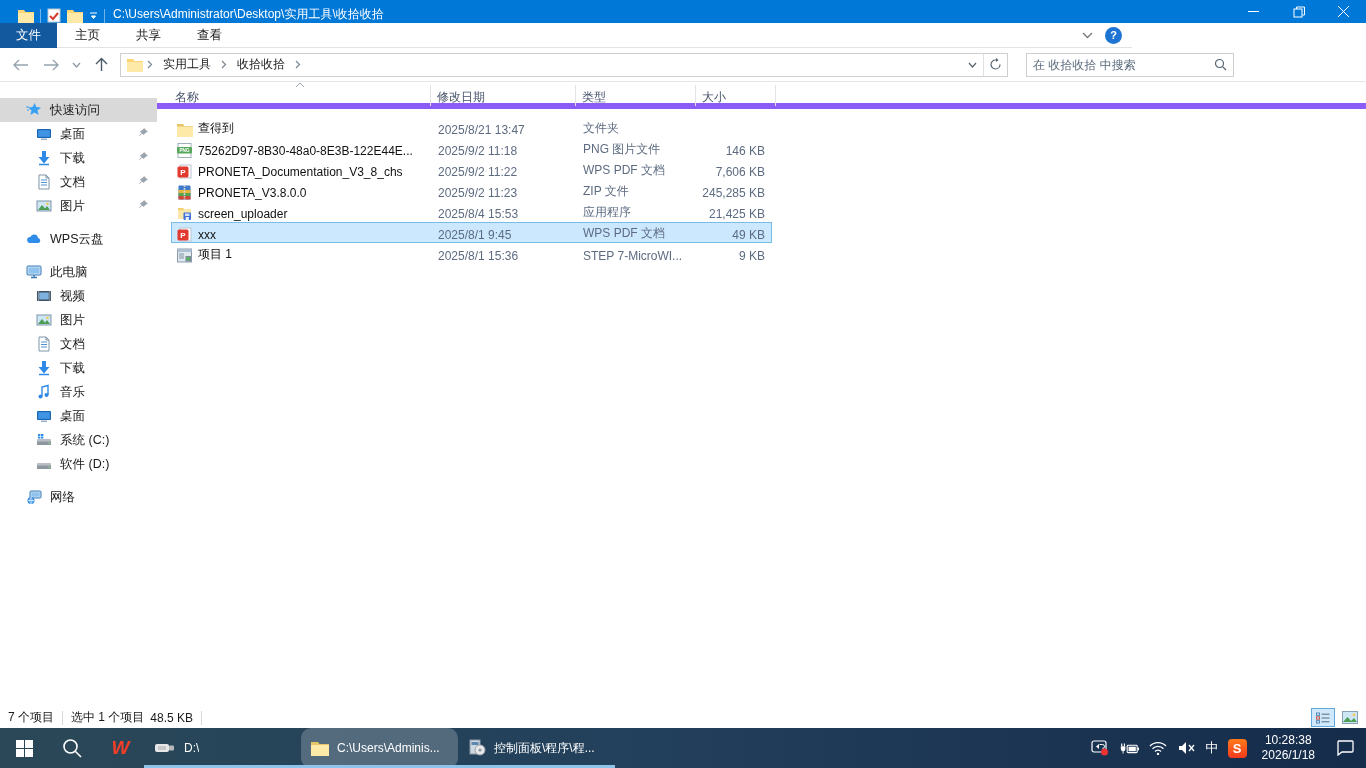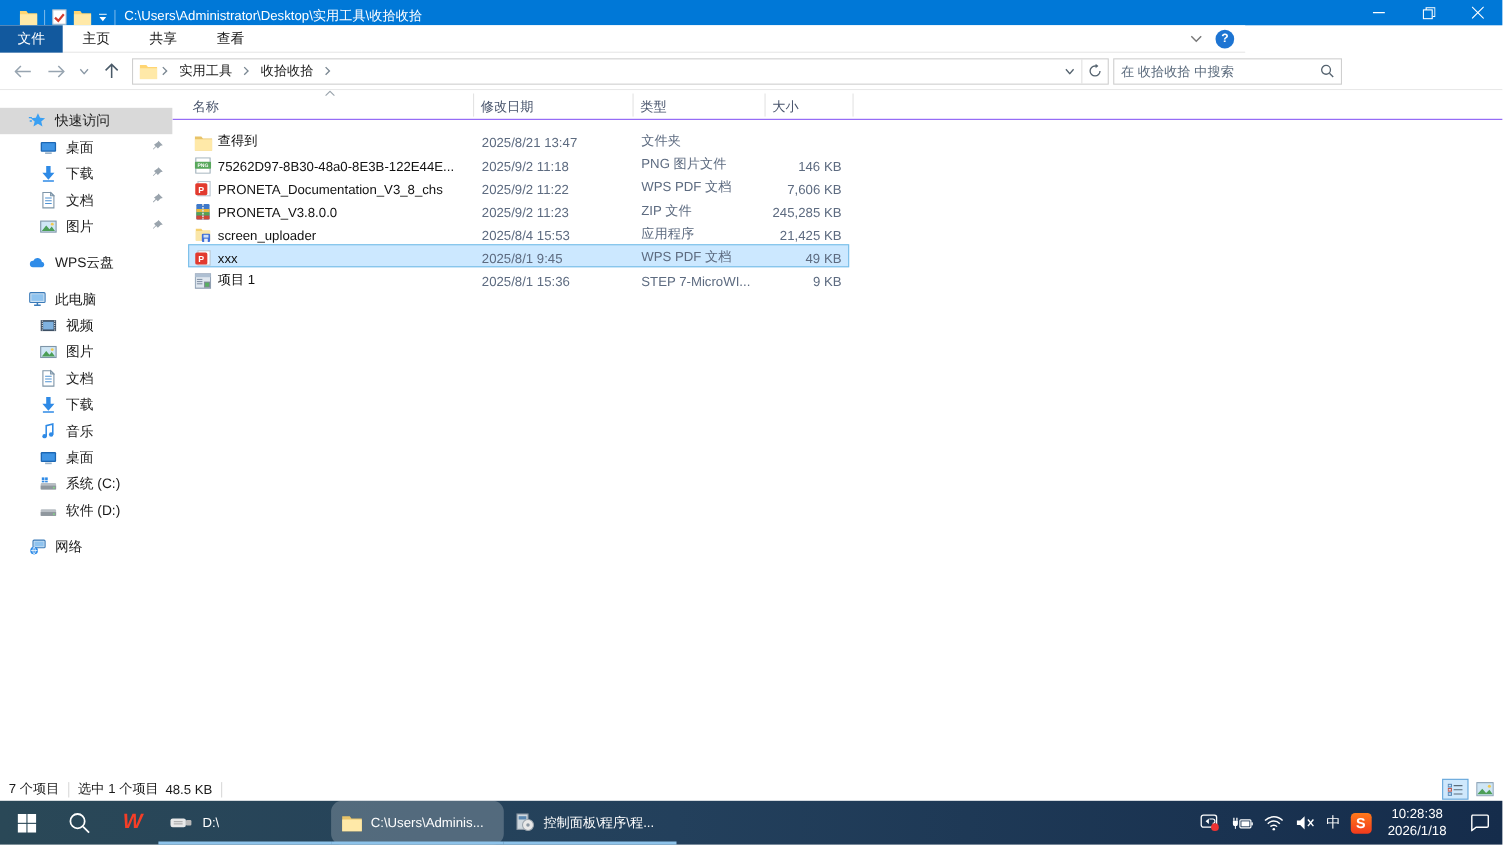--- a/index.html
+++ b/index.html
@@ -27,37 +27,37 @@
   .navbar { position:absolute; left:0; top:48px; width:1366px; height:34px; background:#fff; border-bottom:1px solid #e6e6e6; display:flex; align-items:center; }
   .nav-btns { display:flex; align-items:center; gap:4px; padding:0 6px 0 8px; }
   .nav-btn { width:26px; height:26px; display:flex; align-items:center; justify-content:center; }
   .addressbar { flex:0 0 auto; width:888px; height:24px; border:1px solid #cfcfcf; background:#fff; display:flex; align-items:center; }
   .addr-crumbs { display:flex; align-items:center; gap:2px; padding-left:4px; flex:1; }
   .crumb { padding:0 6px; height:22px; display:flex; align-items:center; white-space:nowrap; }
   .crumb-chev { display:flex; align-items:center; padding:0 2px; }
   .addr-right { display:flex; align-items:center; height:100%; }
   .addr-drop { width:22px; height:100%; display:flex; align-items:center; justify-content:center; }
   .addr-refresh { width:24px; height:100%; display:flex; align-items:center; justify-content:center; border-left:1px solid #e0e0e0; }
-  .searchbox { margin-left:4px; width:208px; height:24px; border:1px solid #cfcfcf; display:flex; align-items:center; padding:0 6px; }
+  .searchbox { margin-left:18px; width:208px; height:24px; border:1px solid #cfcfcf; display:flex; align-items:center; padding:0 6px; }
   .searchbox input { border:none; outline:none; flex:1; font-size:12px; font-family:"Liberation Sans",sans-serif; color:#1a1a1a; }
   .searchbox input::placeholder { color:#5b6b7d; opacity:1; }
 
   
   .sidebar { position:absolute; left:0; top:82px; width:157px; height:625px; background:#fff; padding-top:16px; overflow:hidden; }
   .side-item { height:24px; display:flex; align-items:center; gap:8px; font-size:12.5px; position:relative; }
   .side-item.lv0 { padding-left:26px; }
   .side-item.lv1 { padding-left:36px; }
   .side-item.current { background:#d9d9d9; }
   .side-item.gap { margin-top:9px; }
   .side-item svg { flex:0 0 auto; display:block; }
   .pin { position:absolute; right:8px; top:5px; }
 
   
   .filearea { position:absolute; left:157px; top:82px; width:1209px; height:625px; background:#fff; }
-  .colheaders { position:relative; height:27px; border-bottom:1px solid #8b5cf6; color:#47536b; font-size:12px; }
+  .colheaders { position:relative; height:27px; border-bottom:6px solid #8b5cf6; color:#47536b; font-size:12px; }
   .colh { position:absolute; top:7px; white-space:nowrap; }
   .colh-name { left:18px; }  .colh-date { left:280px; } .colh-type { left:425px; } .colh-size { left:545px; }
   .colsep { position:absolute; top:3px; width:1px; height:21px; background:#e3e3e3; }
   .sort-chev { position:absolute; left:138px; top:0px; }
   .rows { padding-top:8px; }
   .frow { margin-left:14px; width:601px; height:21px; display:flex; align-items:flex-end; border:1px solid transparent; }
   .frow.selected { background:#cce8ff; border-color:#77bde8; }
   .fcell-icon { width:26px; padding-left:5px; display:flex; align-items:center; }
   .fcell-name { width:240px; color:#111; white-space:nowrap; overflow:hidden; }
   .fcell-date { width:145px; color:#5d6b80; }

